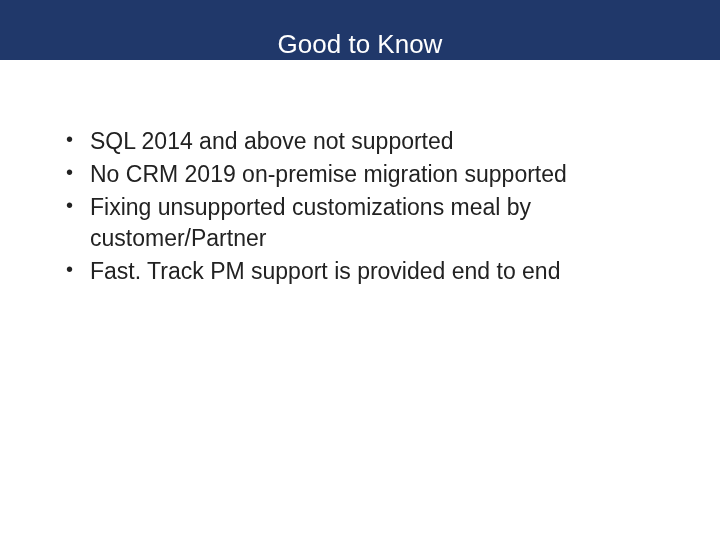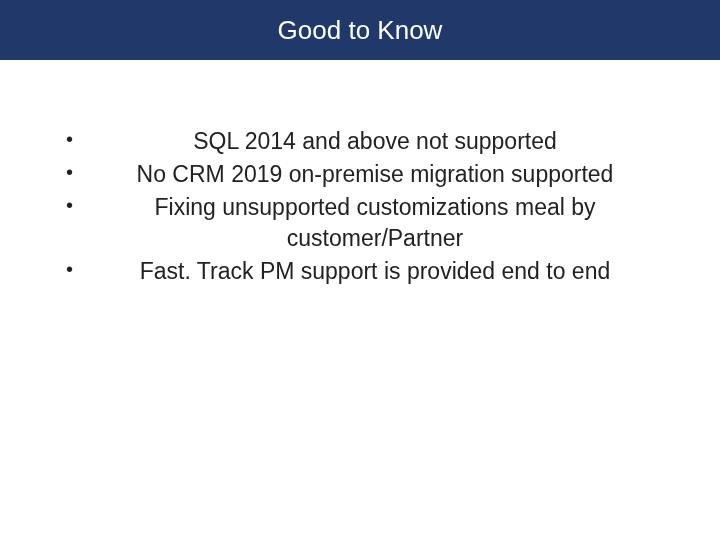--- a/index.html
+++ b/index.html
@@ -8,21 +8,21 @@
       height: 540px;
       background: #ffffff;
       font-family: "Segoe UI Light", "Segoe UI", Arial, sans-serif;
       overflow: hidden;
     }
     .header {
       background: #20386a;
       width: 100%;
       height: 60px;
       display: flex;
-      align-items: center;
+      align-items: flex-end;
       justify-content: center;
     }
     .header-title {
       color: #ffffff;
       font-size: 26px;
       font-weight: 300;
     }
     .content {
       padding: 66px 60px 0 60px;
     }
@@ -30,21 +30,20 @@
       list-style: none;
     }
     .bullet-item {
       position: relative;
       padding-left: 30px;
       font-size: 23px;
       line-height: 1.35;
       color: #222222;
       font-weight: 300;
       margin-bottom: 2px;
-      text-align: center;
     }
     .bullet-item::before {
       content: "•";
       position: absolute;
       left: 6px;
       top: 0;
       font-size: 20px;
       color: #222222;
     }
   </style>

